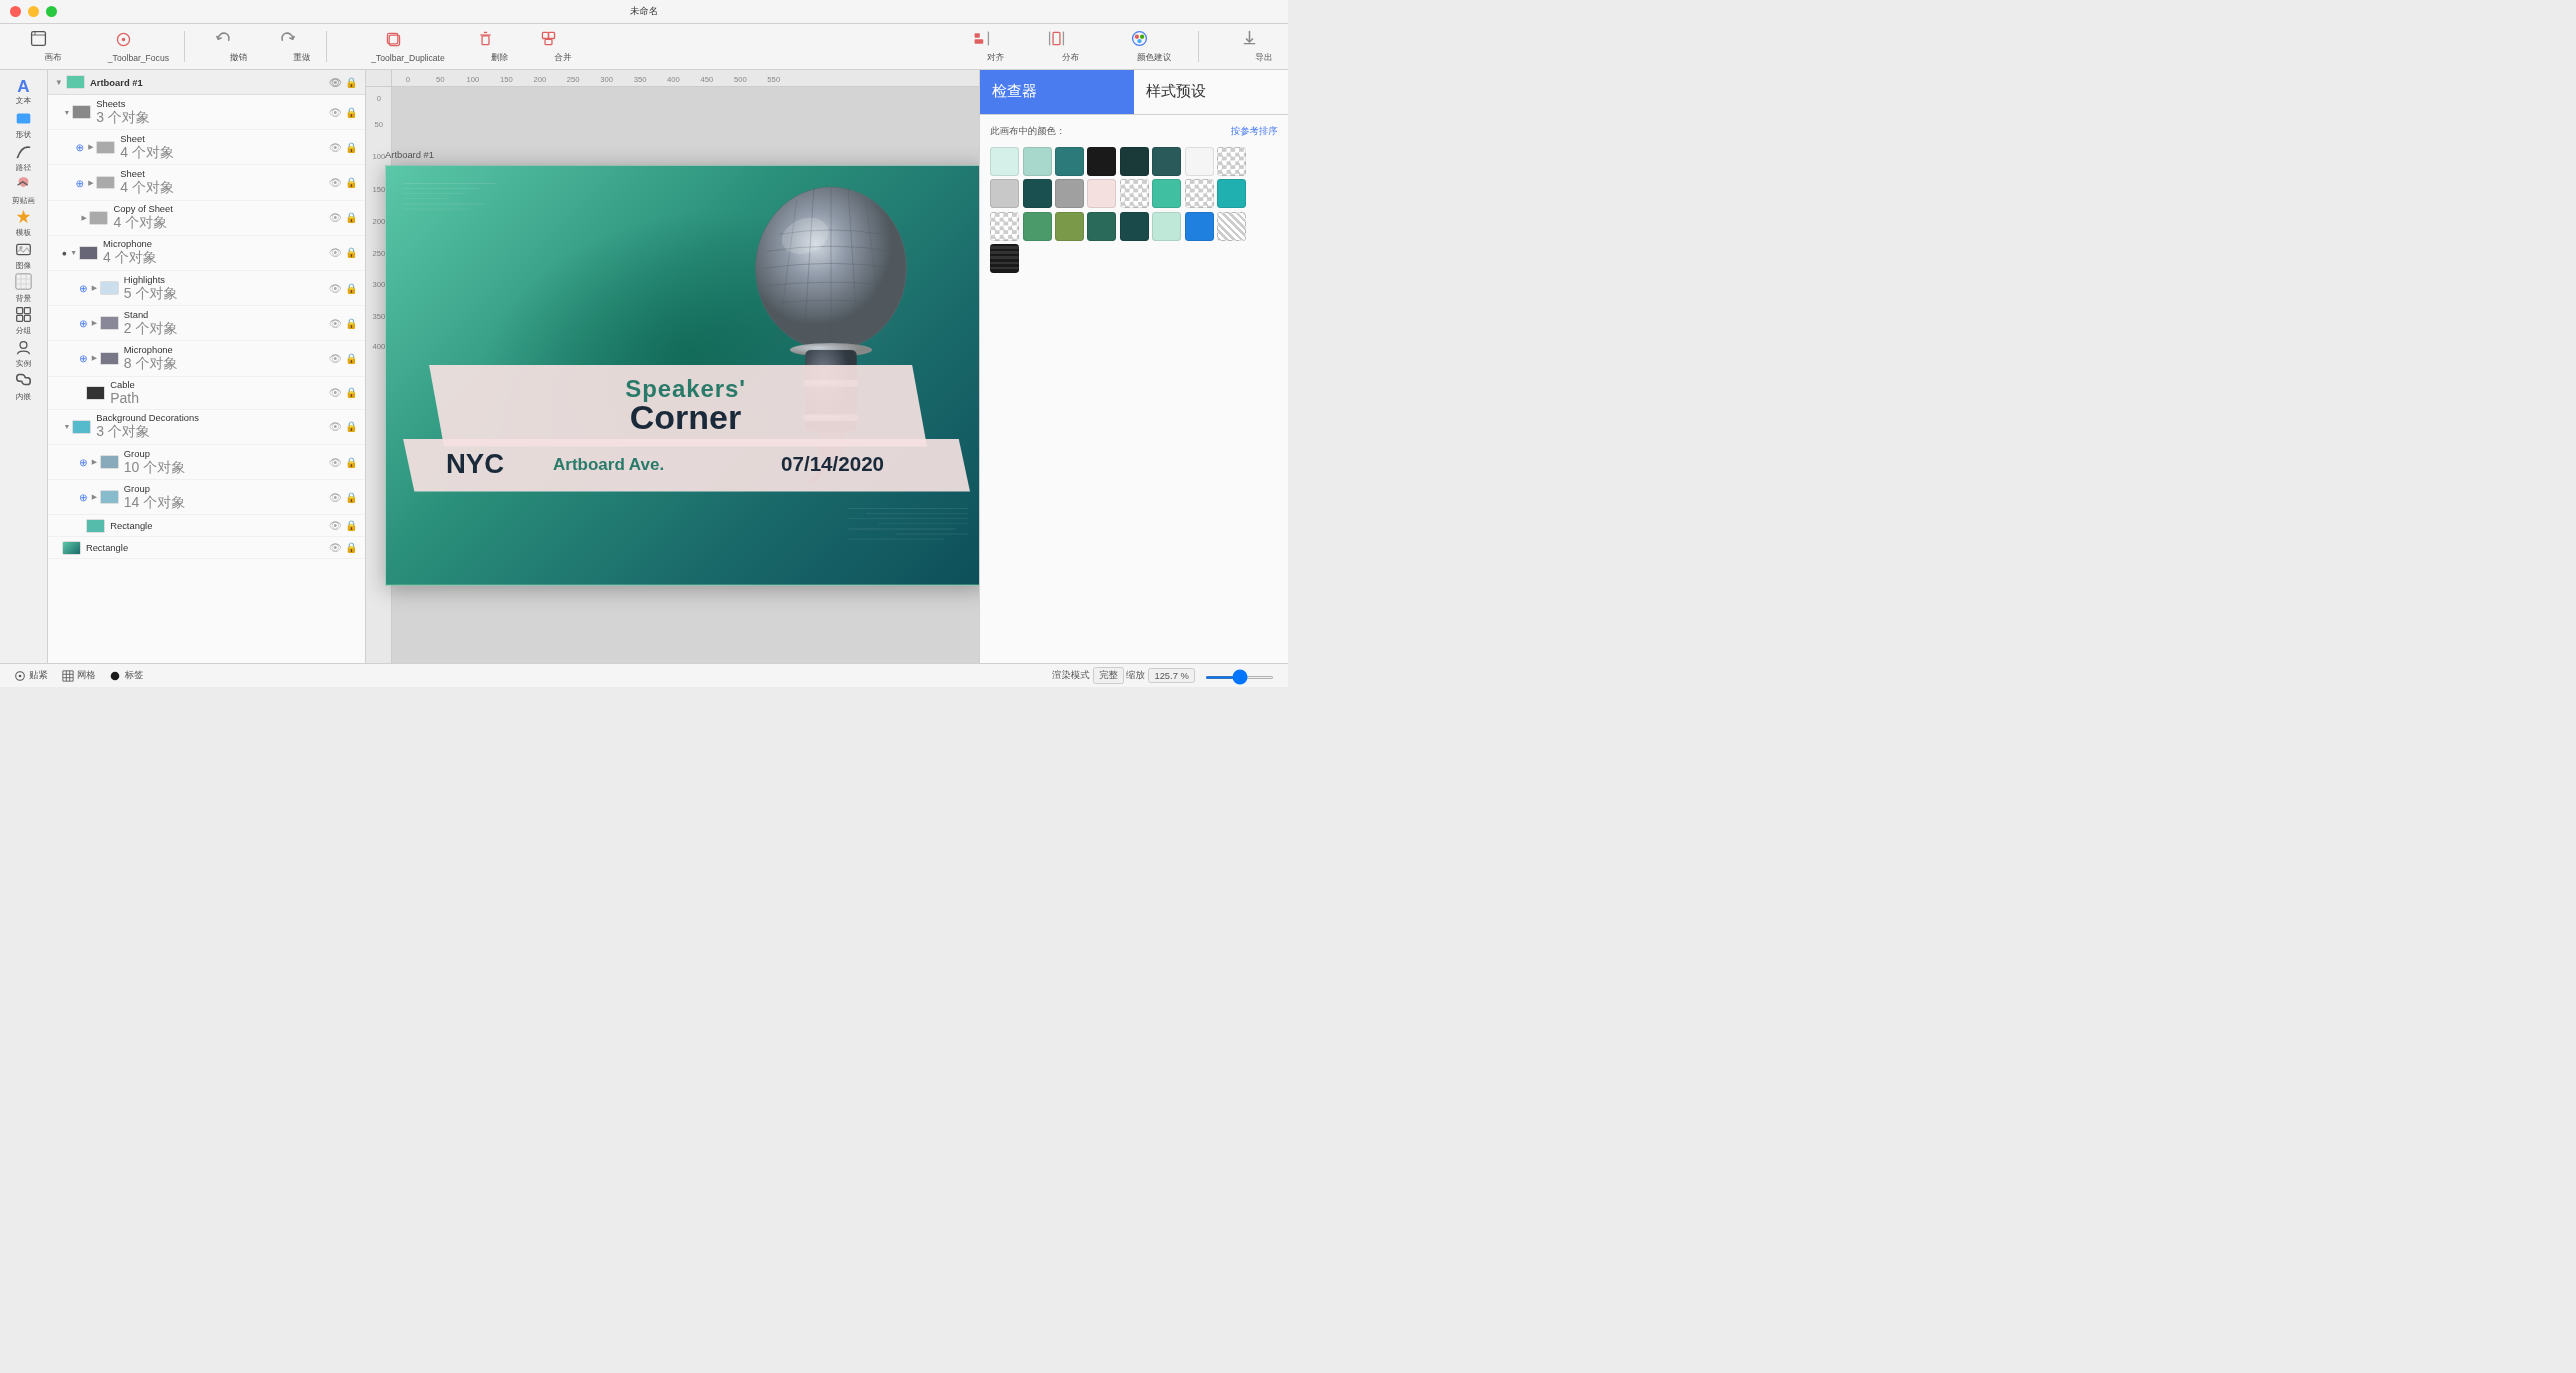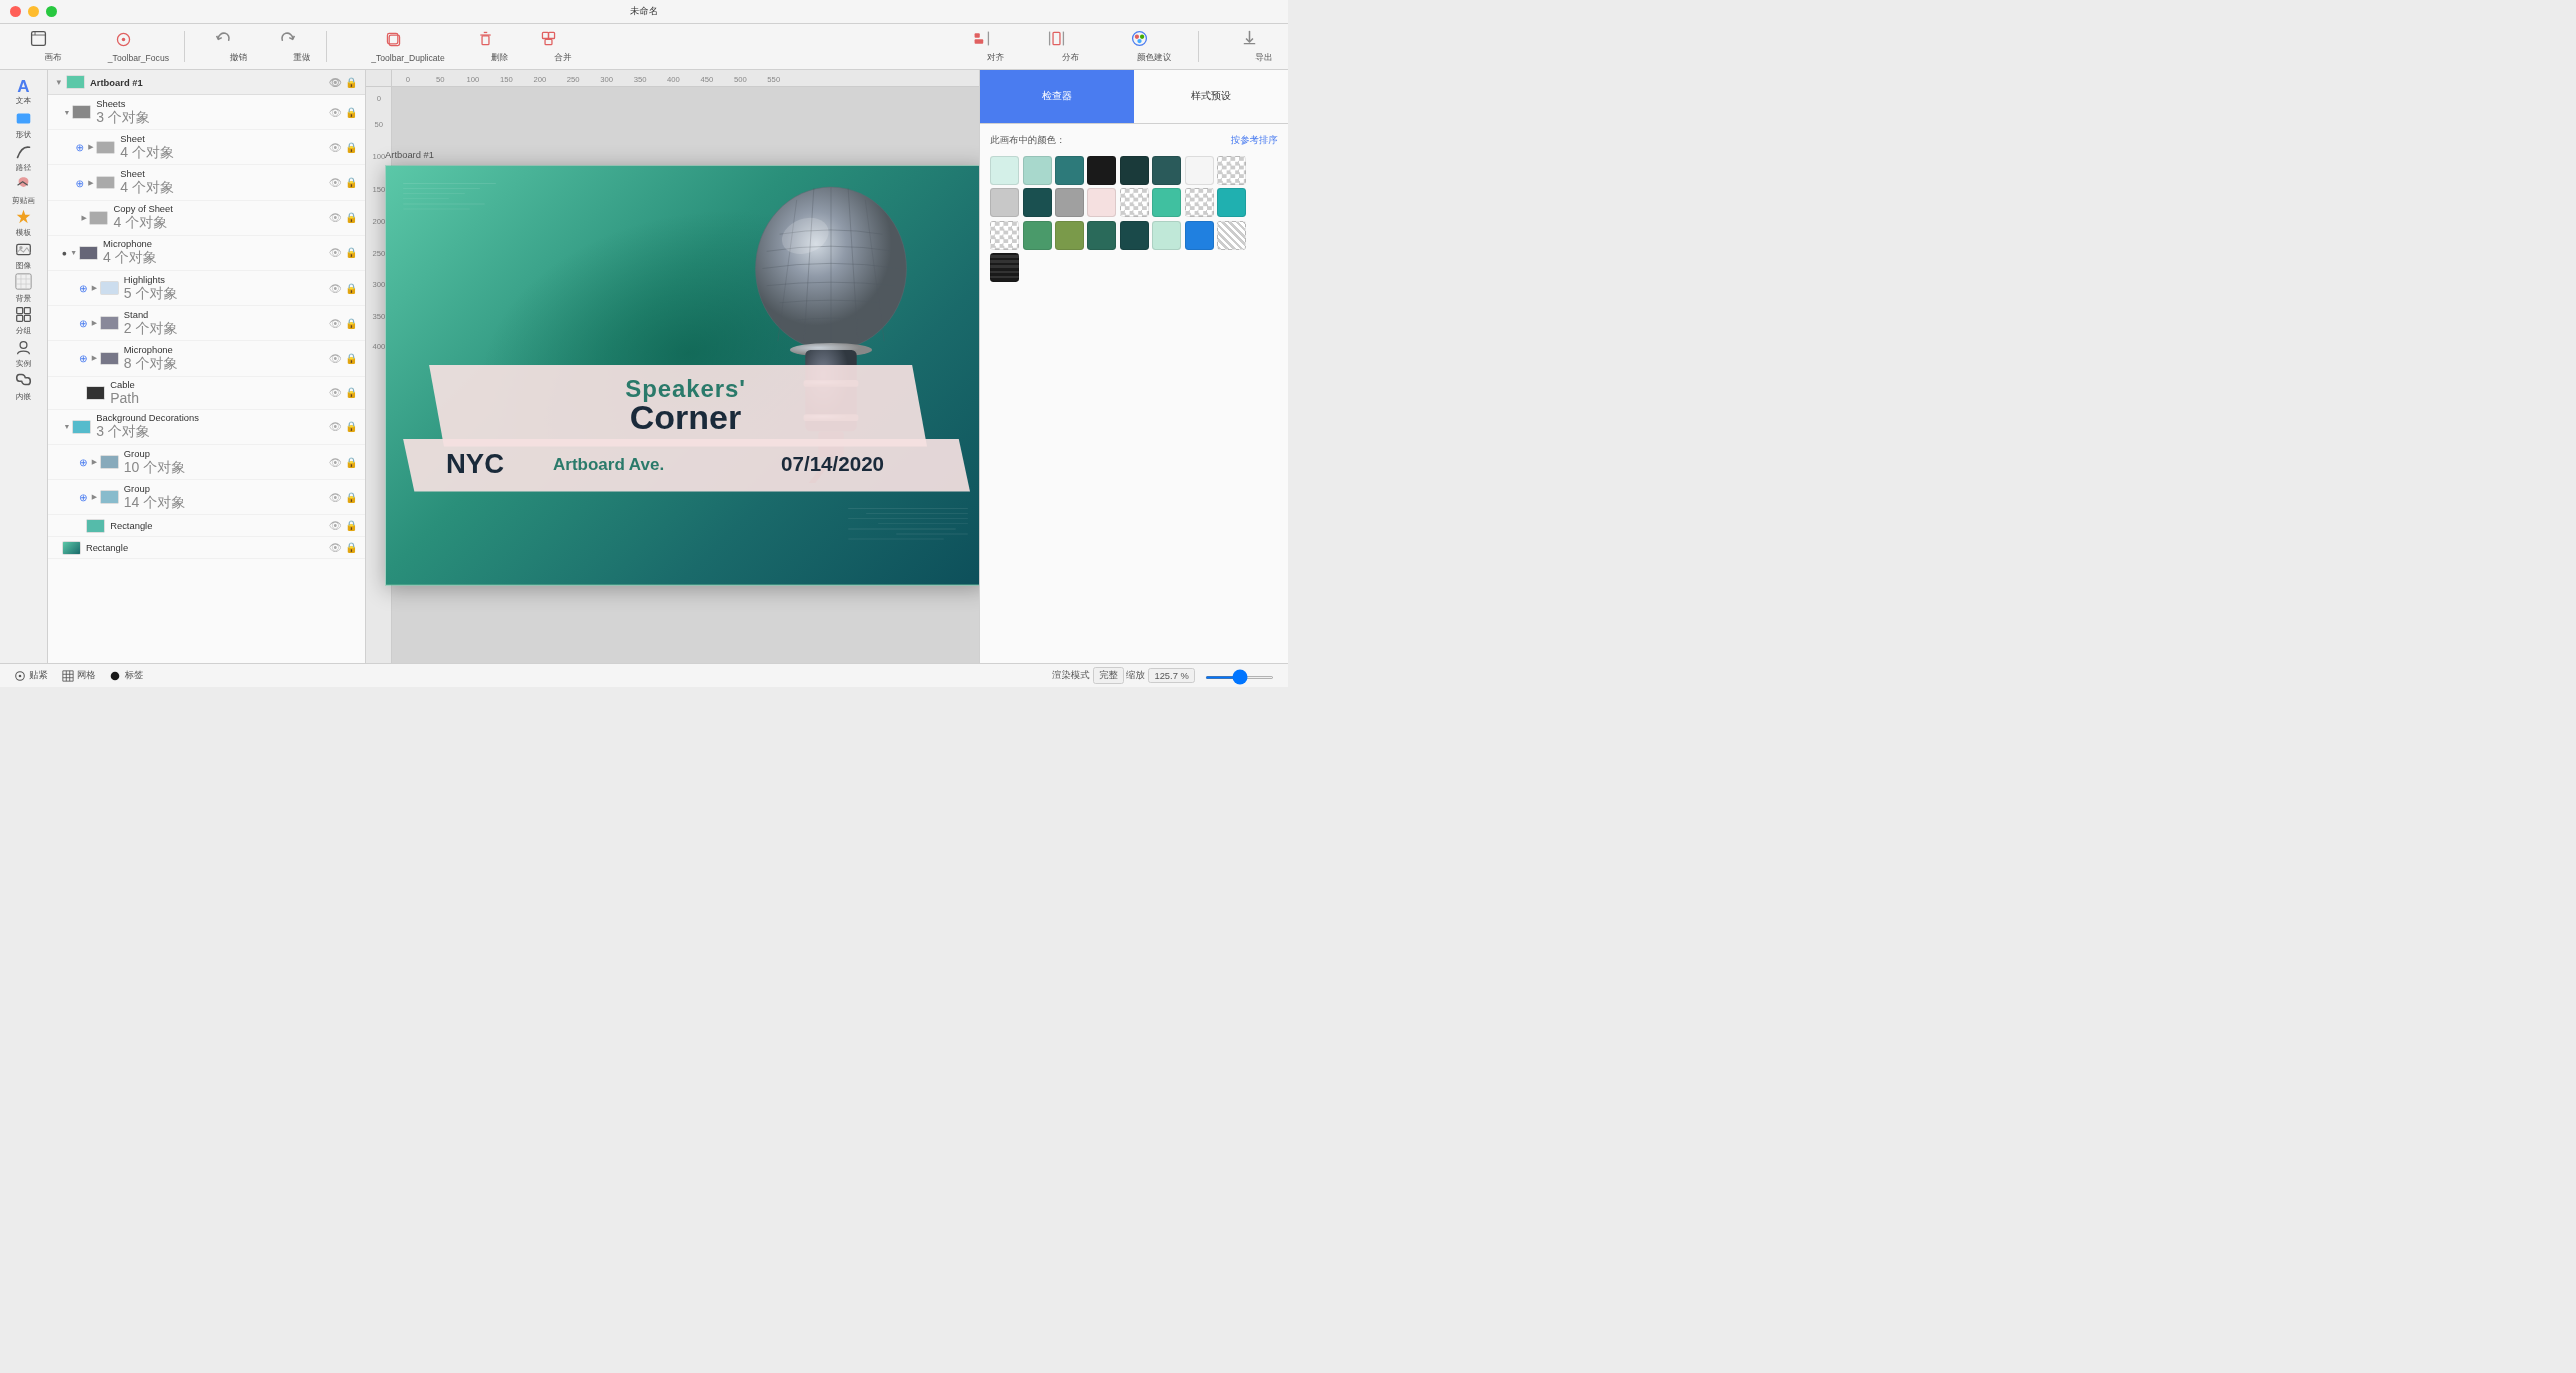--- a/index.html
+++ b/index.html
@@ -366,23 +366,22 @@
       border-left: 0.9px solid #d0d0d0;
       display: flex;
       flex-direction: column;
     }
     .right-panel-tabs {
       display: flex;
       border-bottom: 0.9px solid #d0d0d0;
     }
     .right-tab {
       flex: 1;
-      text-align: center;
-      padding: 19px;
-      font-size: 10px;
+      padding: 12px;
+      font-size: 15px;
       cursor: pointer;
       border-bottom: 1.7px solid transparent;
     }
     .right-tab.active {
       background: #4a7cf0;
       color: white;
       border-bottom: 1.7px solid #4a7cf0;
     }
     .right-panel-content {
       flex: 1;

